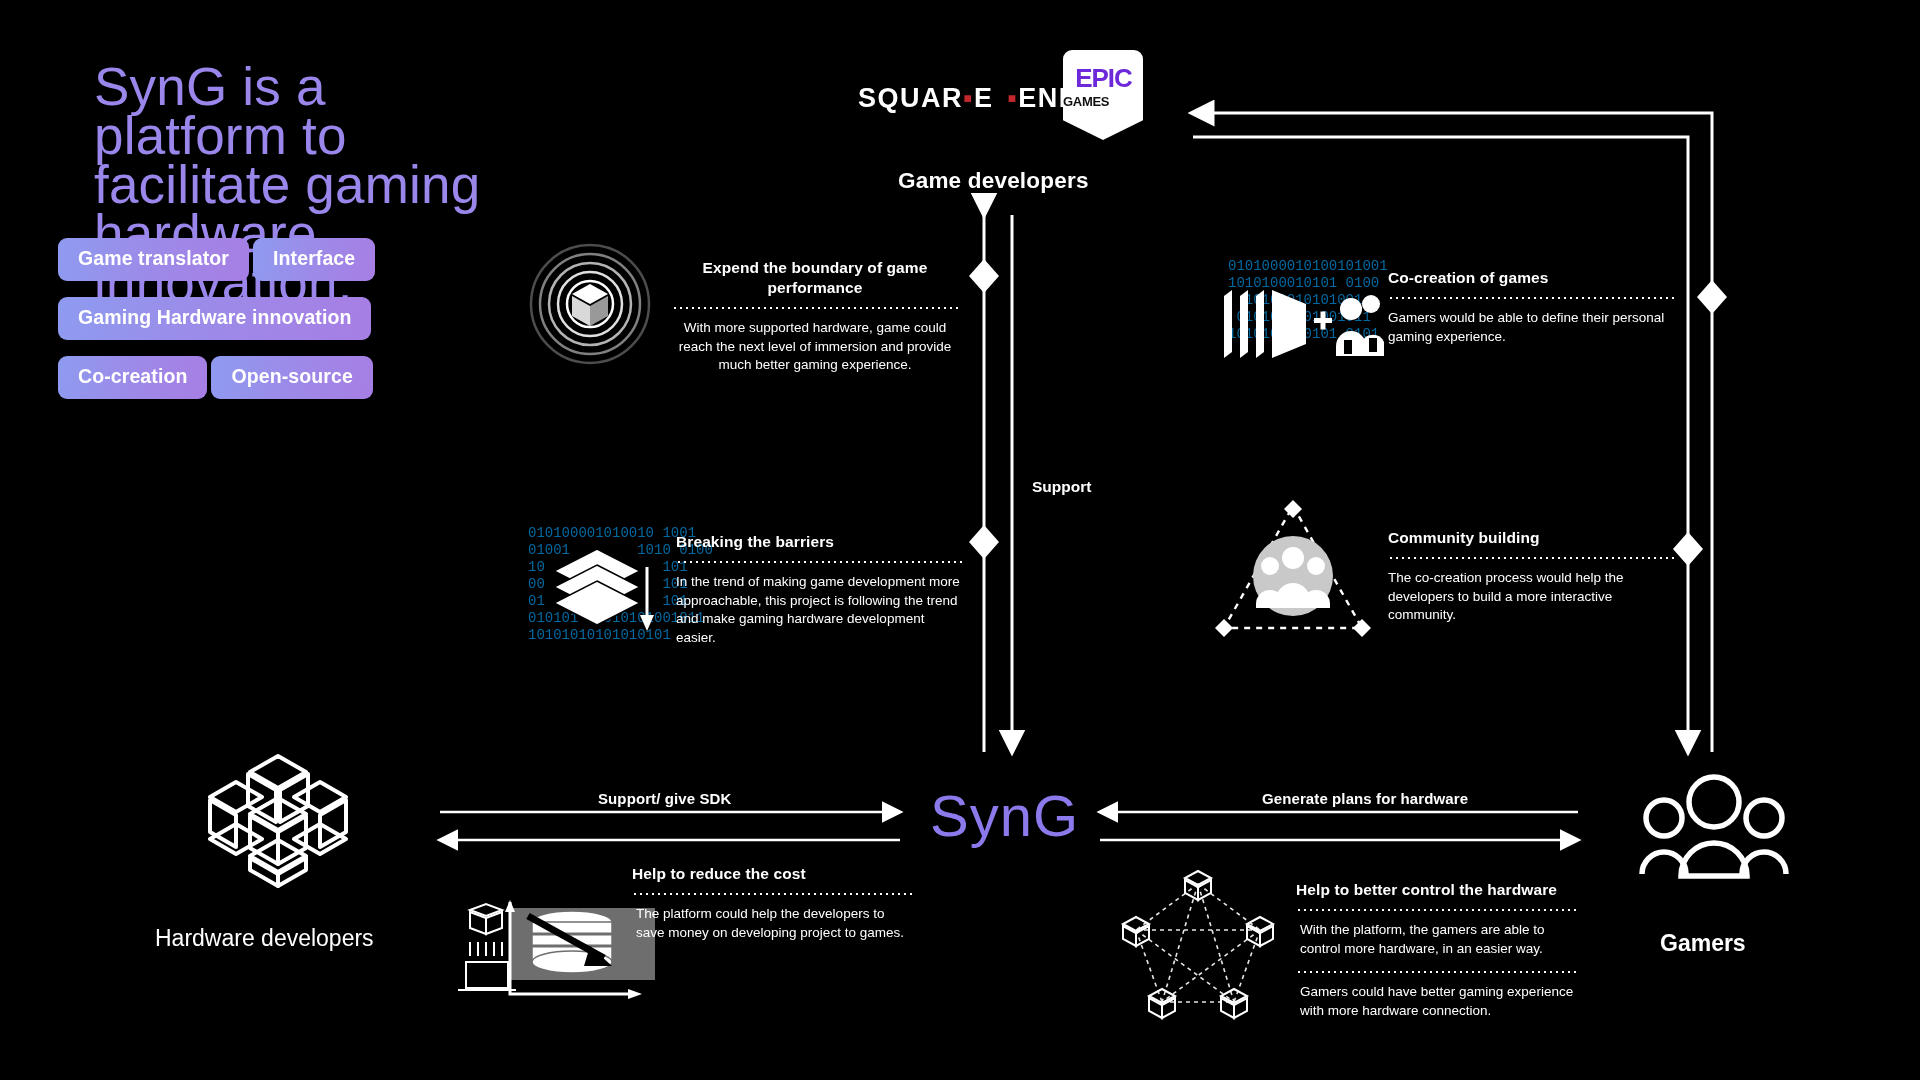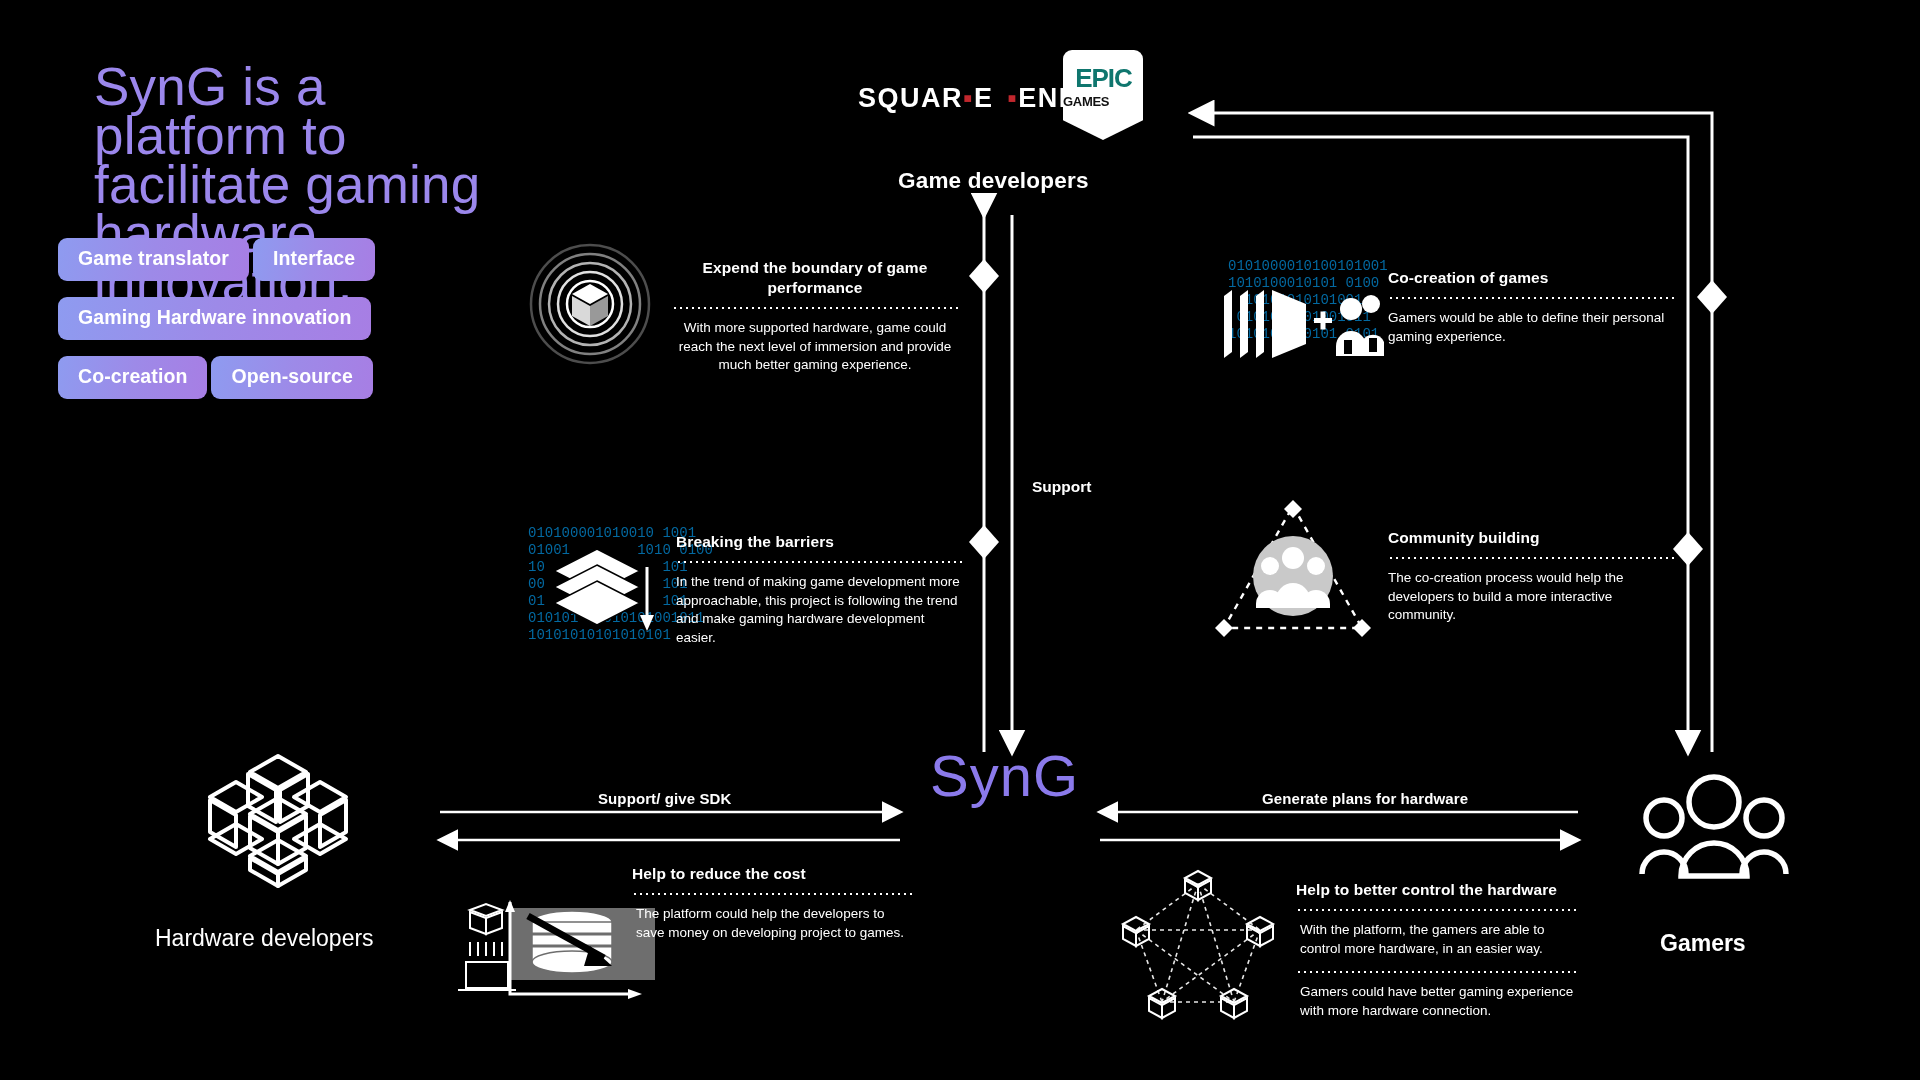--- a/index.html
+++ b/index.html
@@ -36,33 +36,33 @@
   .sq-txt .dash{color:#c1272d;}
   .sq-reg{font-size:10px;vertical-align:super;}
   #epic{left:1063px;top:50px;width:80px;height:90px;}
   #epic .shield{
     width:80px;height:90px;background:#fff;
     border-radius:9px 9px 4px 4px;
     clip-path:polygon(0 0,100% 0,100% 78%,50% 100%,0 78%);
     position:relative;
   }
   #epic .e1{position:absolute;left:1px;right:0;top:13px;text-align:center;
-    color:#0f766e;font-weight:700;font-size:26px;letter-spacing:-1px;
+    color:#6d28d9;font-weight:700;font-size:26px;letter-spacing:-1px;
     font-family:"Liberation Sans", sans-serif;}
   #epic .e2{position:absolute;left:0;right:0;top:44px;
     color:#111;font-weight:700;font-size:13px;letter-spacing:-.3px;}
 
   #gamedev-label{left:898px;top:168px;font-size:22.5px;font-weight:700;letter-spacing:.2px;}
 
   
   #hwdev-label{left:155px;top:925px;font-size:23px;font-weight:400;}
   #gamers-label{left:1660px;top:930px;font-size:23px;font-weight:700;}
 
   
-  #syng{left:930px;top:742px;font-size:58px;color:#8b7aeb;font-weight:400;letter-spacing:1px;}
+  #syng{left:930px;top:782px;font-size:58px;color:#8b7aeb;font-weight:400;letter-spacing:1px;}
 
   
   .arrow-label{font-size:15px;font-weight:700;letter-spacing:.1px;}
   #lbl-sdk{left:598px;top:790px;}
   #lbl-gen{left:1262px;top:790px;}
   #lbl-support{left:1032px;top:478px;font-size:15.5px;font-weight:700;}
 
   
   .card{position:absolute;}
   .card h3{margin:0;font-size:15.5px;font-weight:700;letter-spacing:.1px;line-height:20px;}

